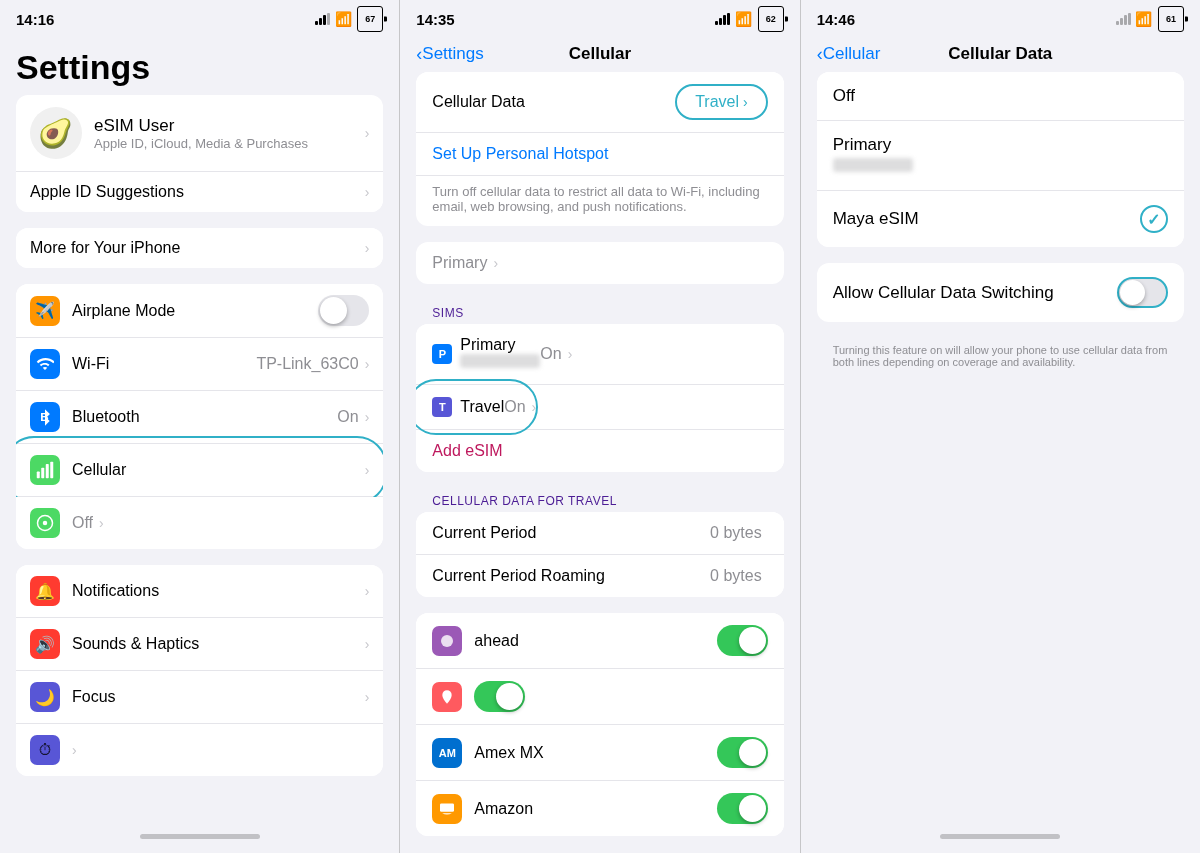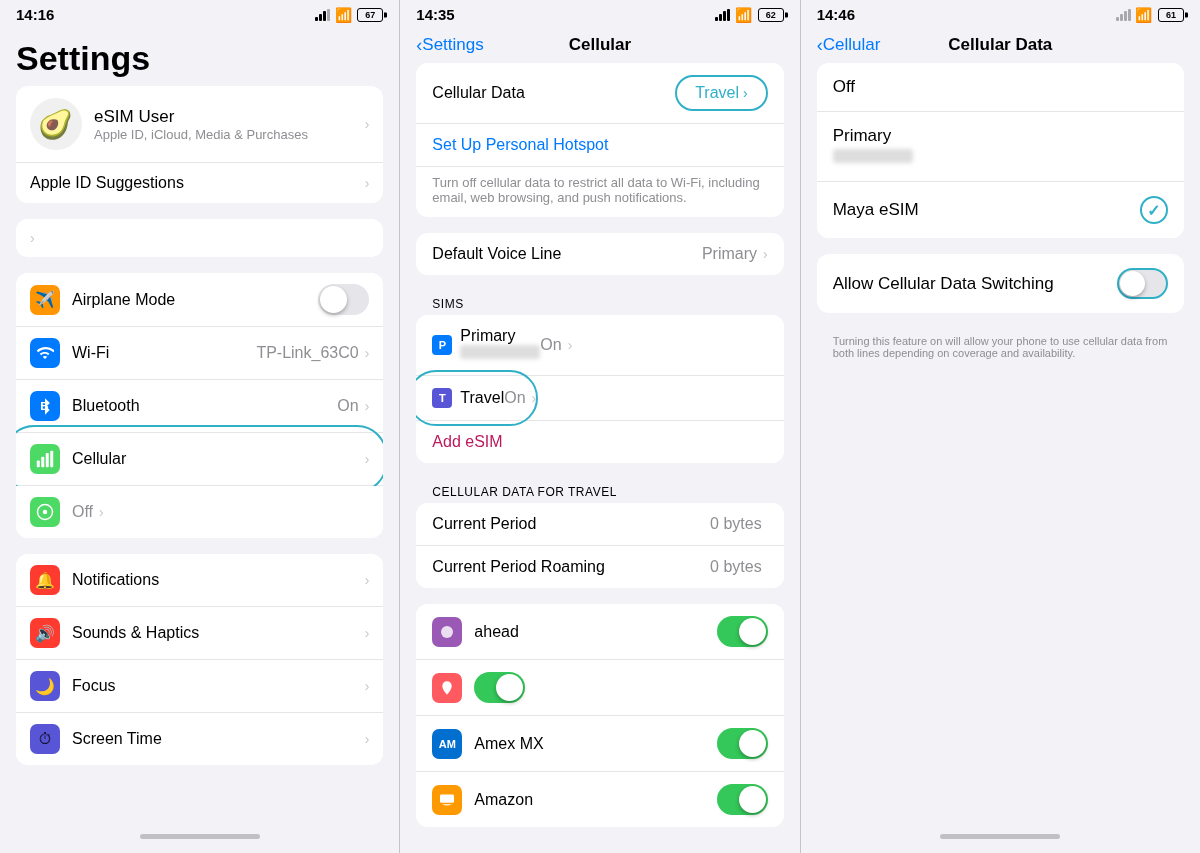--- a/index.html
+++ b/index.html
@@ -59,21 +59,21 @@
       border-radius: 1px;
     }
     .wifi-icon {
       font-size: 14px;
     }
     .battery-box {
       display: flex;
       align-items: center;
       justify-content: center;
       width: 26px;
-      height: 14px;
+      height: 26px;
       border: 1.5px solid #000;
       border-radius: 3px;
       position: relative;
       font-size: 9px;
       font-weight: 700;
     }
     .battery-box::after {
       content: '';
       position: absolute;
       right: -5px;
@@ -260,21 +260,21 @@
     }
     .cell-description {
       padding: 8px 16px 12px;
       font-size: 13px;
       color: #8e8e93;
       background: transparent;
     }
     .section-header {
       padding: 6px 16px 4px;
       font-size: 12px;
-      color: #000000;
+      color: #4c1d95;
       text-transform: uppercase;
       letter-spacing: 0.5px;
     }
 
     .sim-label {
       display: flex;
       align-items: center;
       gap: 8px;
     }
     .sim-badge {
@@ -432,20 +432,21 @@
         <span class="chevron">›</span>
       </div>
       <div class="settings-item">
         <span class="settings-label">Apple ID Suggestions</span>
         <span class="chevron">›</span>
       </div>
     </div>
 
     <div class="settings-section">
       <div class="settings-item">
+        <span class="settings-label">More for Your iPhone</span>
         <span class="chevron">›</span>
       </div>
     </div>
 
     <div class="settings-section" style="position:relative;">
 
       <div class="settings-item">
         <div class="settings-icon" style="background:#ff9500;">✈️</div>
         <span class="settings-label">Airplane Mode</span>
         <div class="toggle-track">
@@ -514,21 +515,20 @@
         <span class="settings-label">Sounds &amp; Haptics</span>
         <span class="chevron">›</span>
       </div>
       <div class="settings-item">
         <div class="settings-icon" style="background:#5856d6;">🌙</div>
         <span class="settings-label">Focus</span>
         <span class="chevron">›</span>
       </div>
       <div class="settings-item">
         <div class="settings-icon" style="background:#5856d6;">⏱</div>
-        <span class="settings-label">Screen Time</span>
         <span class="chevron">›</span>
       </div>
     </div>
   </div>
 
   <div style="margin-top:auto; padding-bottom:8px;">
     <div class="home-indicator"></div>
   </div>
 </div>
 
@@ -570,21 +570,20 @@
 
       <div class="cell-item">
         <span style="color:#007aff;font-size:16px;">Set Up Personal Hotspot</span>
       </div>
 
       <div class="cell-description">Turn off cellular data to restrict all data to Wi-Fi, including email, web browsing, and push notifications.</div>
     </div>
 
     <div class="cell-section">
       <div class="cell-item">
-        <span class="cell-label">Default Voice Line</span>
         <span class="cell-value">Primary</span>
         <span class="chevron">›</span>
       </div>
     </div>
 
     <div class="section-header">SIMs</div>
     <div class="cell-section">
 
       <div class="cell-item">
         <div class="sim-label">

